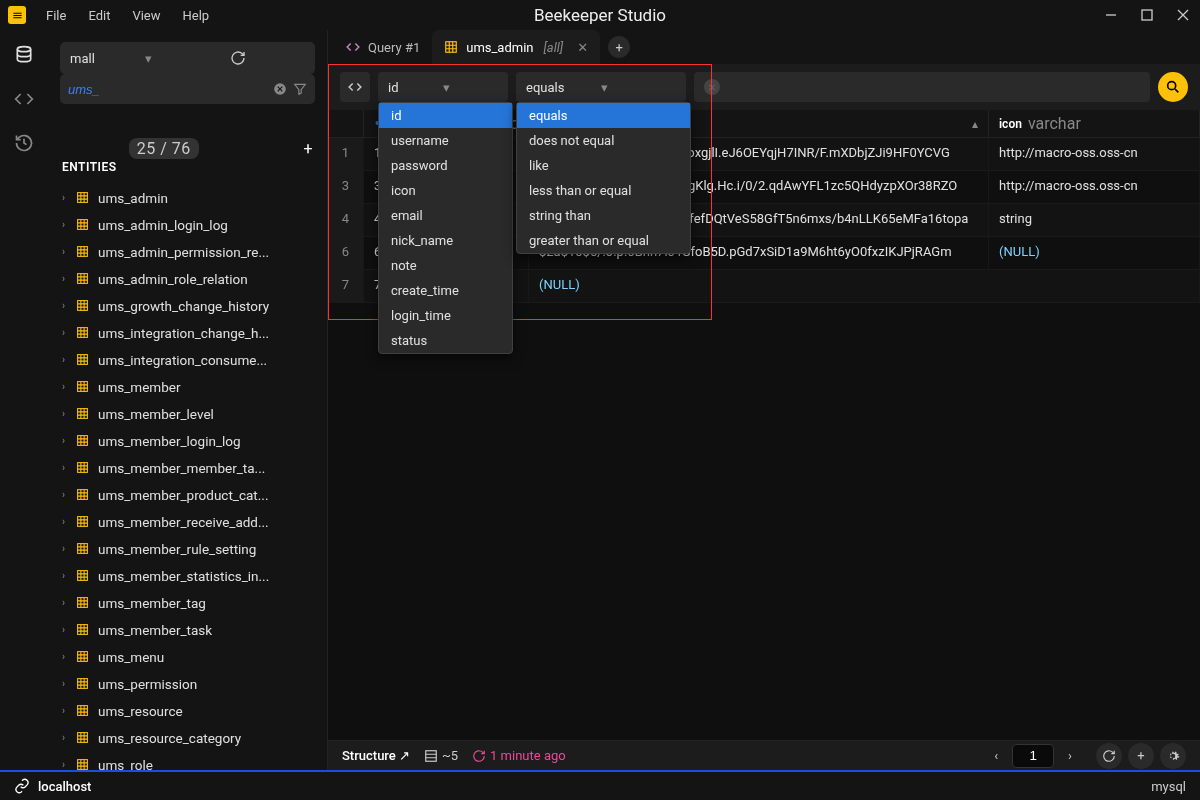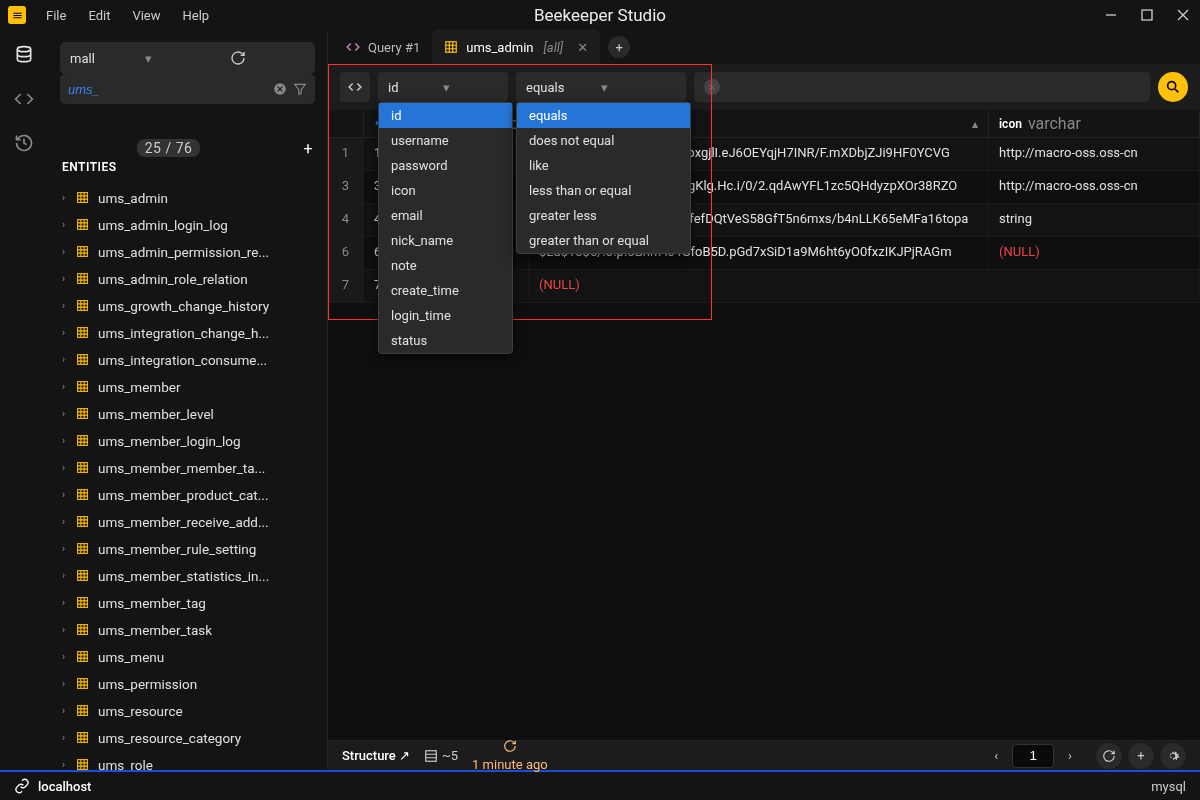--- a/index.html
+++ b/index.html
@@ -26,21 +26,21 @@
 .db-select { display: flex; align-items: center; background: #2a2a2a; border-radius: 5px; padding: 6px 10px; height: 32px; }
 .db-select span { flex: 1; color: #e0e0e0; }
 .db-select .chev { color: #888; }
 .db-select .refresh { margin-left: 10px; color: #ccc; }
 .search-row { display: flex; align-items: center; background: #2a2a2a; border-radius: 5px; padding: 4px 8px; height: 30px; }
 .search-row input { flex: 1; background: transparent; border: none; color: #3b82f6; outline: none; font-size: 13px; font-style: italic; }
 .search-row .clear, .search-row .filter { color: #888; margin-left: 6px; cursor: pointer; }
 
 .entities-hdr { padding: 10px 14px 6px 14px; display: flex; align-items: center; font-size: 12px; letter-spacing: 0.5px; }
 .entities-hdr .lbl { color: #fff; font-weight: 600; margin-top: 38px; }
-.entities-hdr .badge { background: #333; color: #ccc; border-radius: 8px; padding: 1px 8px; margin-left: 20px; font-size: 14px; }
+.entities-hdr .badge { background: #333; color: #ccc; border-radius: 8px; padding: 1px 8px; margin-left: 12px; font-size: 16px; }
 .entities-hdr .plus { margin-left: auto; color: #fff; cursor: pointer; font-size: 16px; }
 
 .entity-list { flex: 1; overflow: hidden; padding: 4px 0; }
 .entity-item { display: flex; align-items: center; padding: 4px 14px; height: 27px; cursor: pointer; font-size: 13.5px; }
 .entity-item .chev { color: #888; width: 14px; font-size: 10px; }
 .entity-item .tbl-icon { color: #ffc107; margin-right: 8px; width: 14px; }
 .entity-item .name { color: #e0e0e0; white-space: nowrap; overflow: hidden; text-overflow: ellipsis; }
 
 
 .content { flex: 1; display: flex; flex-direction: column; background: #0f0f0f; position: relative; }
@@ -77,35 +77,35 @@
 .th { padding: 5px 10px; display: flex; align-items: center; gap: 6px; border-right: 1px solid #222; }
 .th .col-name { color: #fff; font-weight: 600; }
 .th .col-type { color: #888; font-size: 16px; }
 .th .key-icon { color: #2575d9; }
 .th .sort { margin-left: auto; color: #888; }
 .tbody { }
 .tr { display: flex; height: 33px; border-bottom: 1px solid #1a1a1a; }
 .tr:nth-child(odd) { background: #131313; }
 .td { padding: 7px 10px; overflow: hidden; white-space: nowrap; text-overflow: ellipsis; border-right: 1px solid #181818; color: #e0e0e0; font-size: 13px; }
 .td.row-num { text-align: center; color: #888; background: #1a1a1a; }
-.td.null { color: #ef4444; }
+.td.null { color: #7dd3fc; }
 .col-num { width: 36px; }
 .col-id { width: 55px; }
 .col-user { width: 110px; }
 .col-pass { width: 460px; }
 .col-icon { flex: 1; min-width: 140px; }
 
 
 .statusbar { height: 30px; background: #141414; display: flex; align-items: center; padding: 0 14px; gap: 14px; font-size: 13px; border-top: 2px solid #1d4ed8; }
 .statusbar .conn { display: flex; align-items: center; gap: 8px; color: #fff; font-weight: 500; }
 .statusbar .dbtype { color: #ccc; margin-left: auto; }
 .bottom-bar { height: 30px; background: #1c1c1c; display: flex; align-items: center; padding: 0 14px; gap: 14px; border-top: 1px solid #222; font-size: 13px; }
 .bottom-bar .struct { color: #fff; font-weight: 500; cursor: pointer; }
 .bottom-bar .count { color: #ccc; display: flex; align-items: center; gap: 4px; }
-.bottom-bar .time { color: #fdba74; display: flex; align-items: center; gap: 4px; flex-direction: column; }
+.bottom-bar .time { color: #ec4899; display: flex; align-items: center; gap: 4px; }
 .pager { margin-left: auto; display: flex; align-items: center; gap: 8px; }
 .pager .pg-btn { color: #ccc; cursor: pointer; padding: 2px 6px; }
 .pager input { width: 42px; height: 24px; background: #0a0a0a; border: 1px solid #333; color: #fff; text-align: center; border-radius: 4px; }
 .pager-right { display: flex; gap: 6px; margin-left: 10px; }
 .round-btn { width: 26px; height: 26px; border-radius: 50%; background: #2a2a2a; color: #ccc; display: flex; align-items: center; justify-content: center; cursor: pointer; }
 
 svg { display: block; }
 </style>
 </head>
 <body>
@@ -468,21 +468,21 @@
           </div>
       </div>
       <div class="sel" style="width:170px">
         <span>equals</span>
           <span class="chev">▾</span>
         <div class="dropdown dropdown-wide" id="op-dd">
             <div class="dd-item selected">equals</div>
             <div class="dd-item">does not equal</div>
             <div class="dd-item">like</div>
             <div class="dd-item">less than or equal</div>
-            <div class="dd-item">greater less</div>
+            <div class="dd-item">string than</div>
             <div class="dd-item">greater than or equal</div>
           </div>
       </div>
       <div class="input-search">
         <span class="clear">✕</span>
       </div>
       <div class="run-btn">
           <svg width="16" height="16" viewBox="0 0 24 24" fill="none" stroke="#000" stroke-width="2.5">
             <circle cx="10" cy="10" r="6"></circle>
             <path d="M15 15l5 5"></path>

